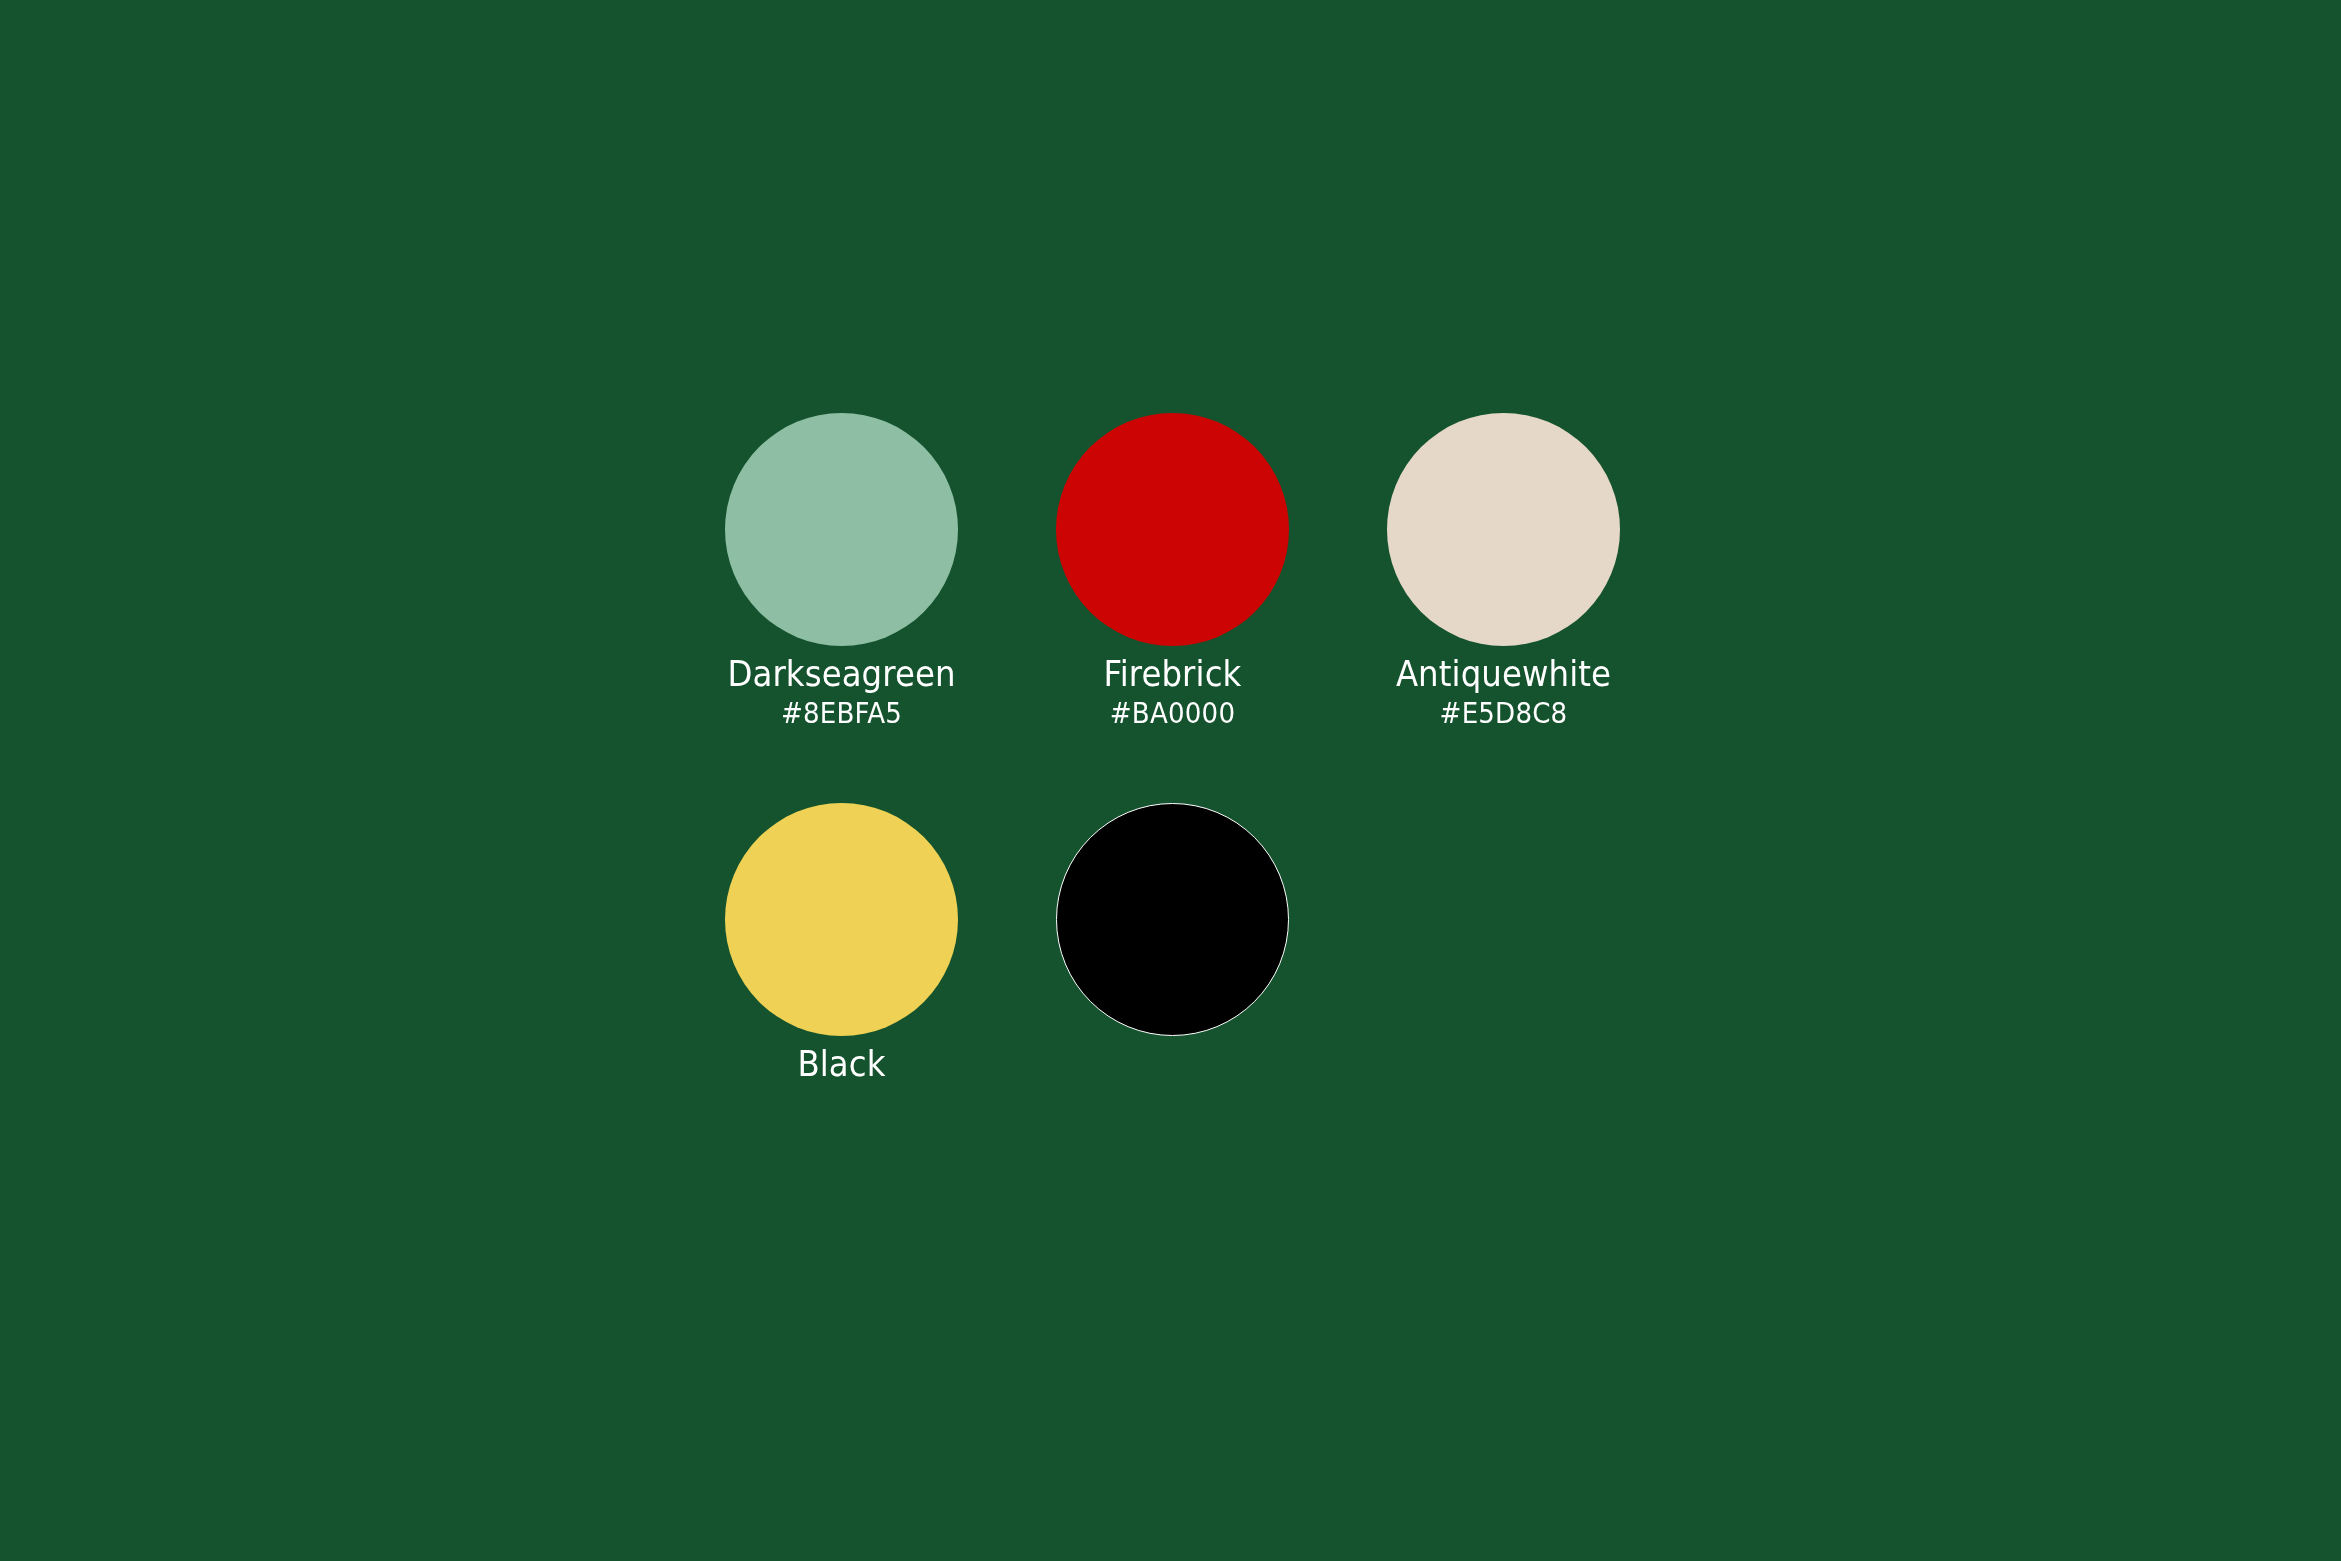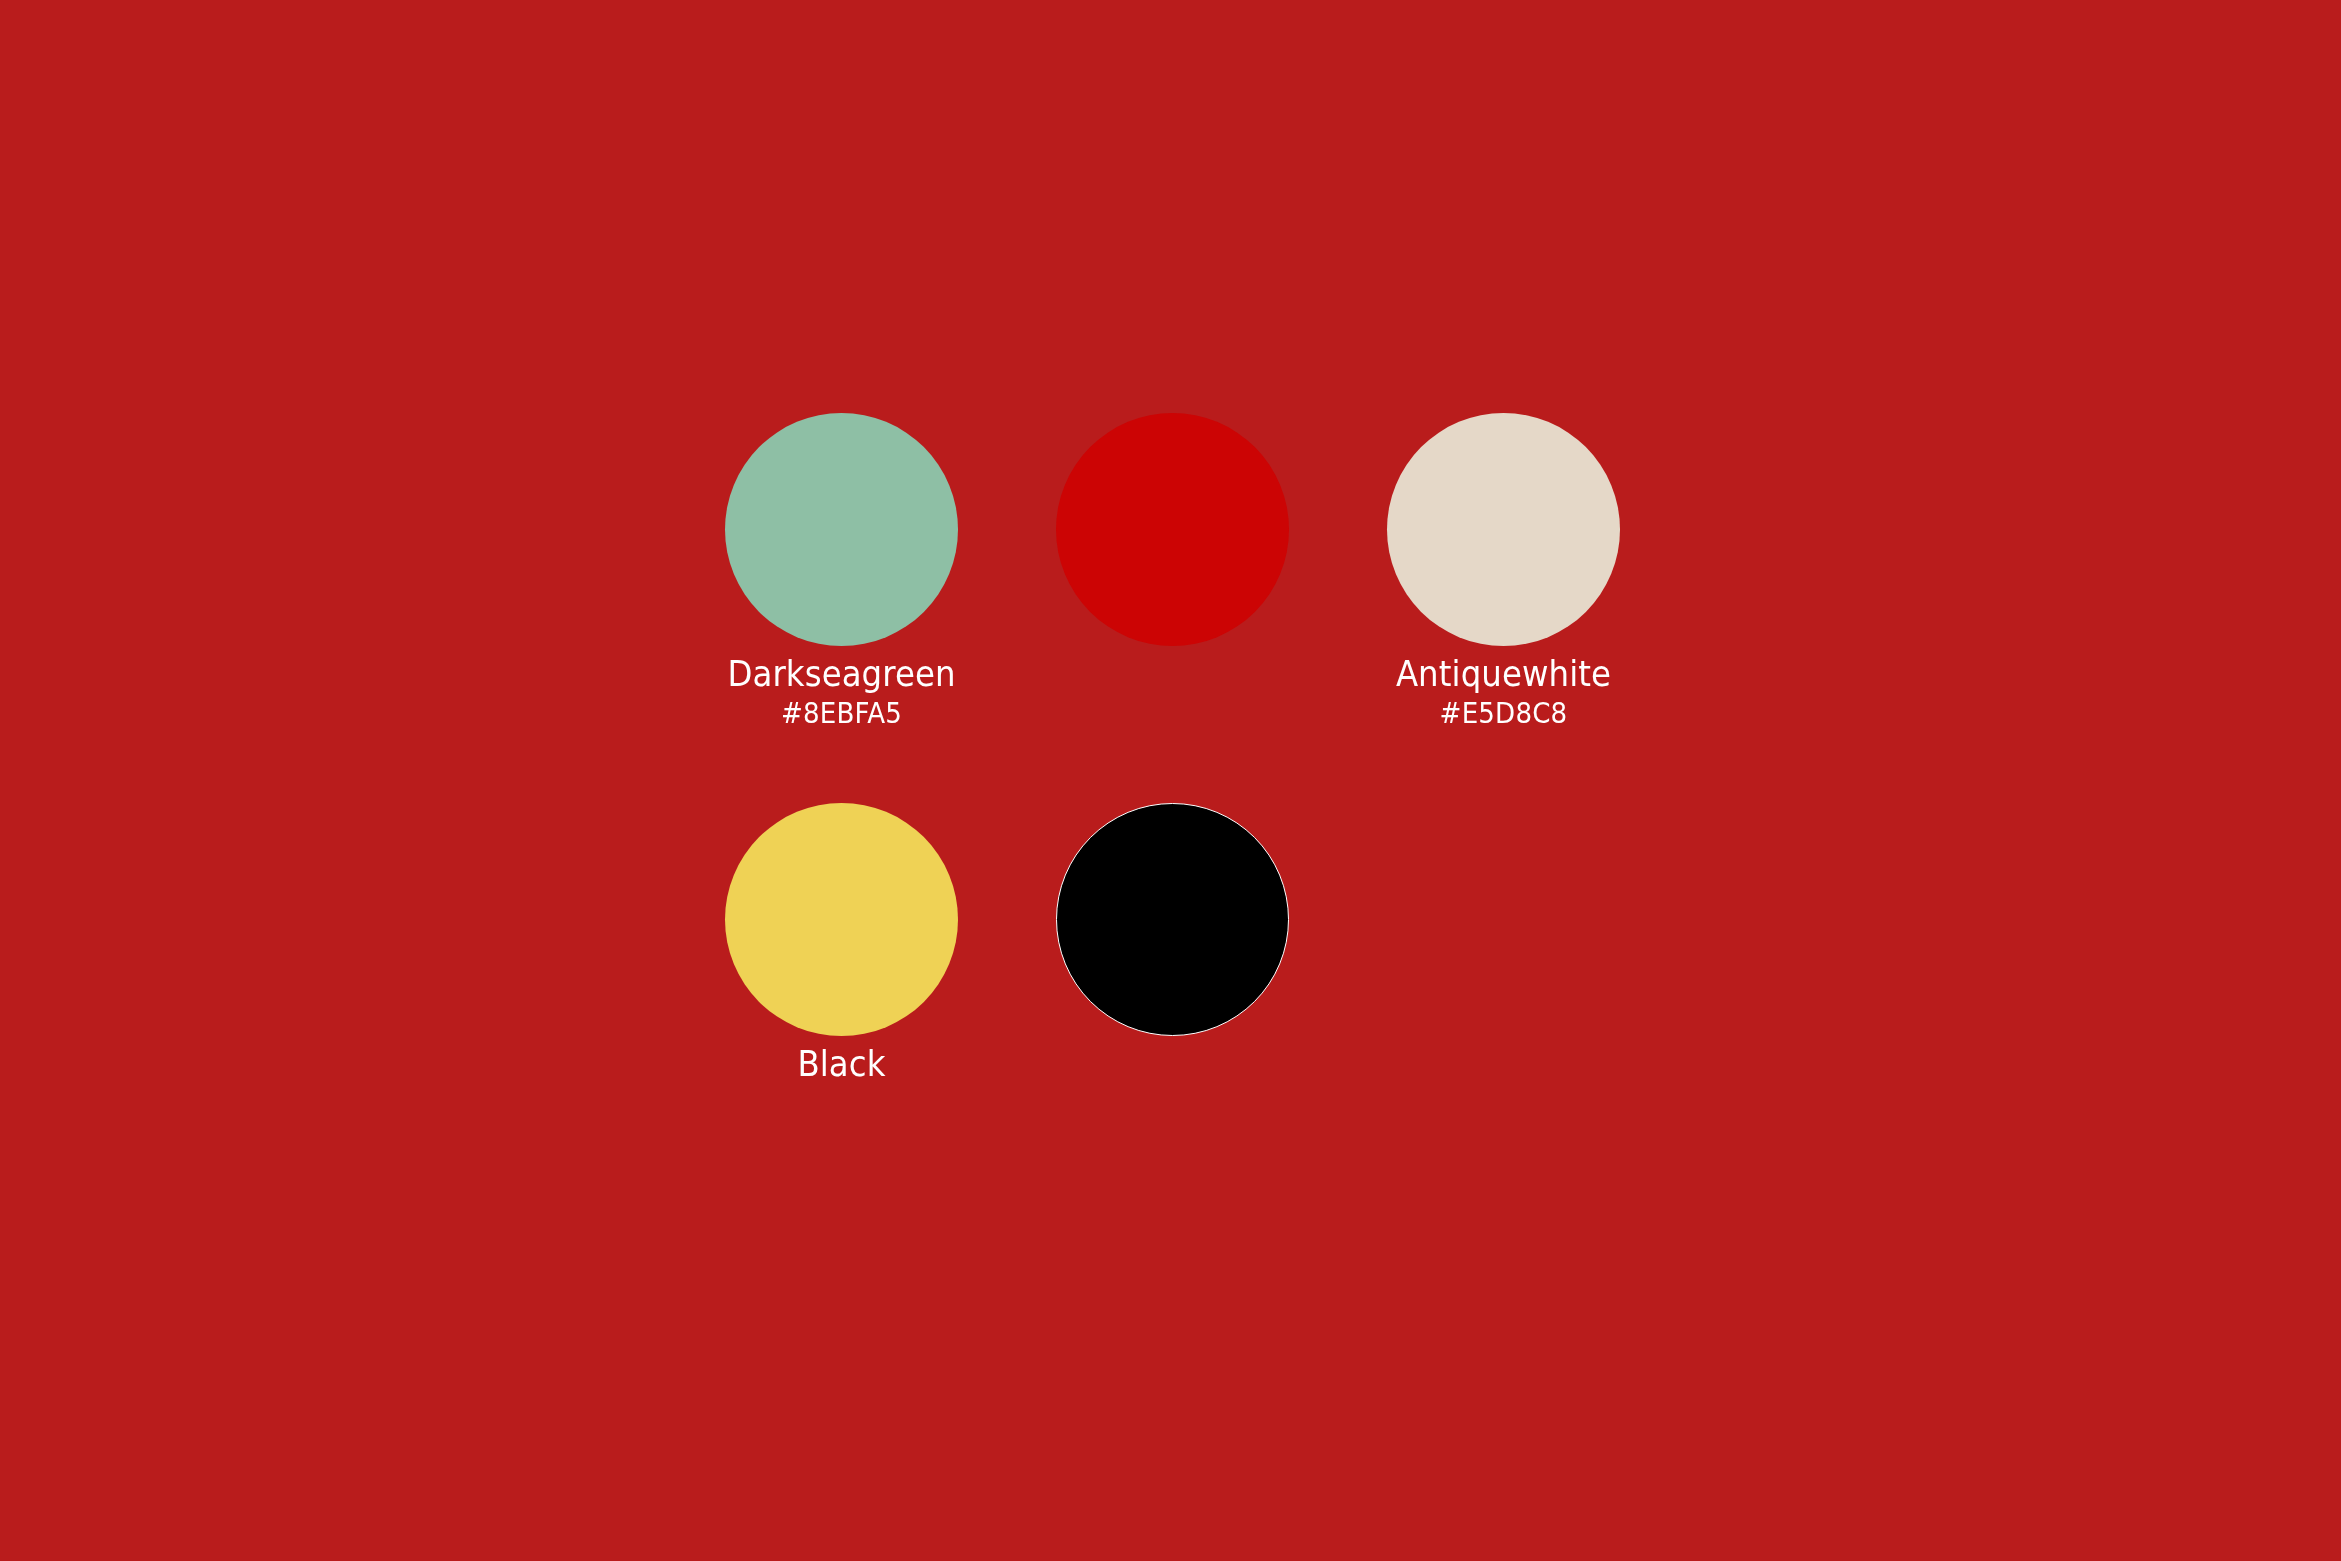--- a/index.html
+++ b/index.html
@@ -81,33 +81,37 @@
     line-height: 37px;
     font-weight: 400;
     letter-spacing: 0.2px;
     font-family: "DejaVu Sans Condensed", "DejaVu Sans", "Liberation Sans", sans-serif;
     font-stretch: condensed;
   }
 </style>
 </head>
 <body style="background: rgb(0, 0, 0);">
 
-<div id="palette-canvas" style="background: #b91c1c;">
+<div id="palette-canvas" style="background: #14532d;">
   <div class="palette-grid">
 
     <div class="swatch">
       <div class="swatch-disc" style="background: rgb(142, 191, 165);"></div>
       <div class="swatch-caption">
         <span class="swatch-name">Darkseagreen</span>
         <span class="swatch-hex">#8EBFA5</span>
       </div>
     </div>
 
     <div class="swatch">
       <div class="swatch-disc" style="background: rgb(204, 4, 4);"></div>
+      <div class="swatch-caption">
+        <span class="swatch-name">Firebrick</span>
+        <span class="swatch-hex">#BA0000</span>
+      </div>
     </div>
 
     <div class="swatch">
       <div class="swatch-disc" style="background: rgb(229, 216, 200);"></div>
       <div class="swatch-caption">
         <span class="swatch-name">Antiquewhite</span>
         <span class="swatch-hex">#E5D8C8</span>
       </div>
     </div>
 

